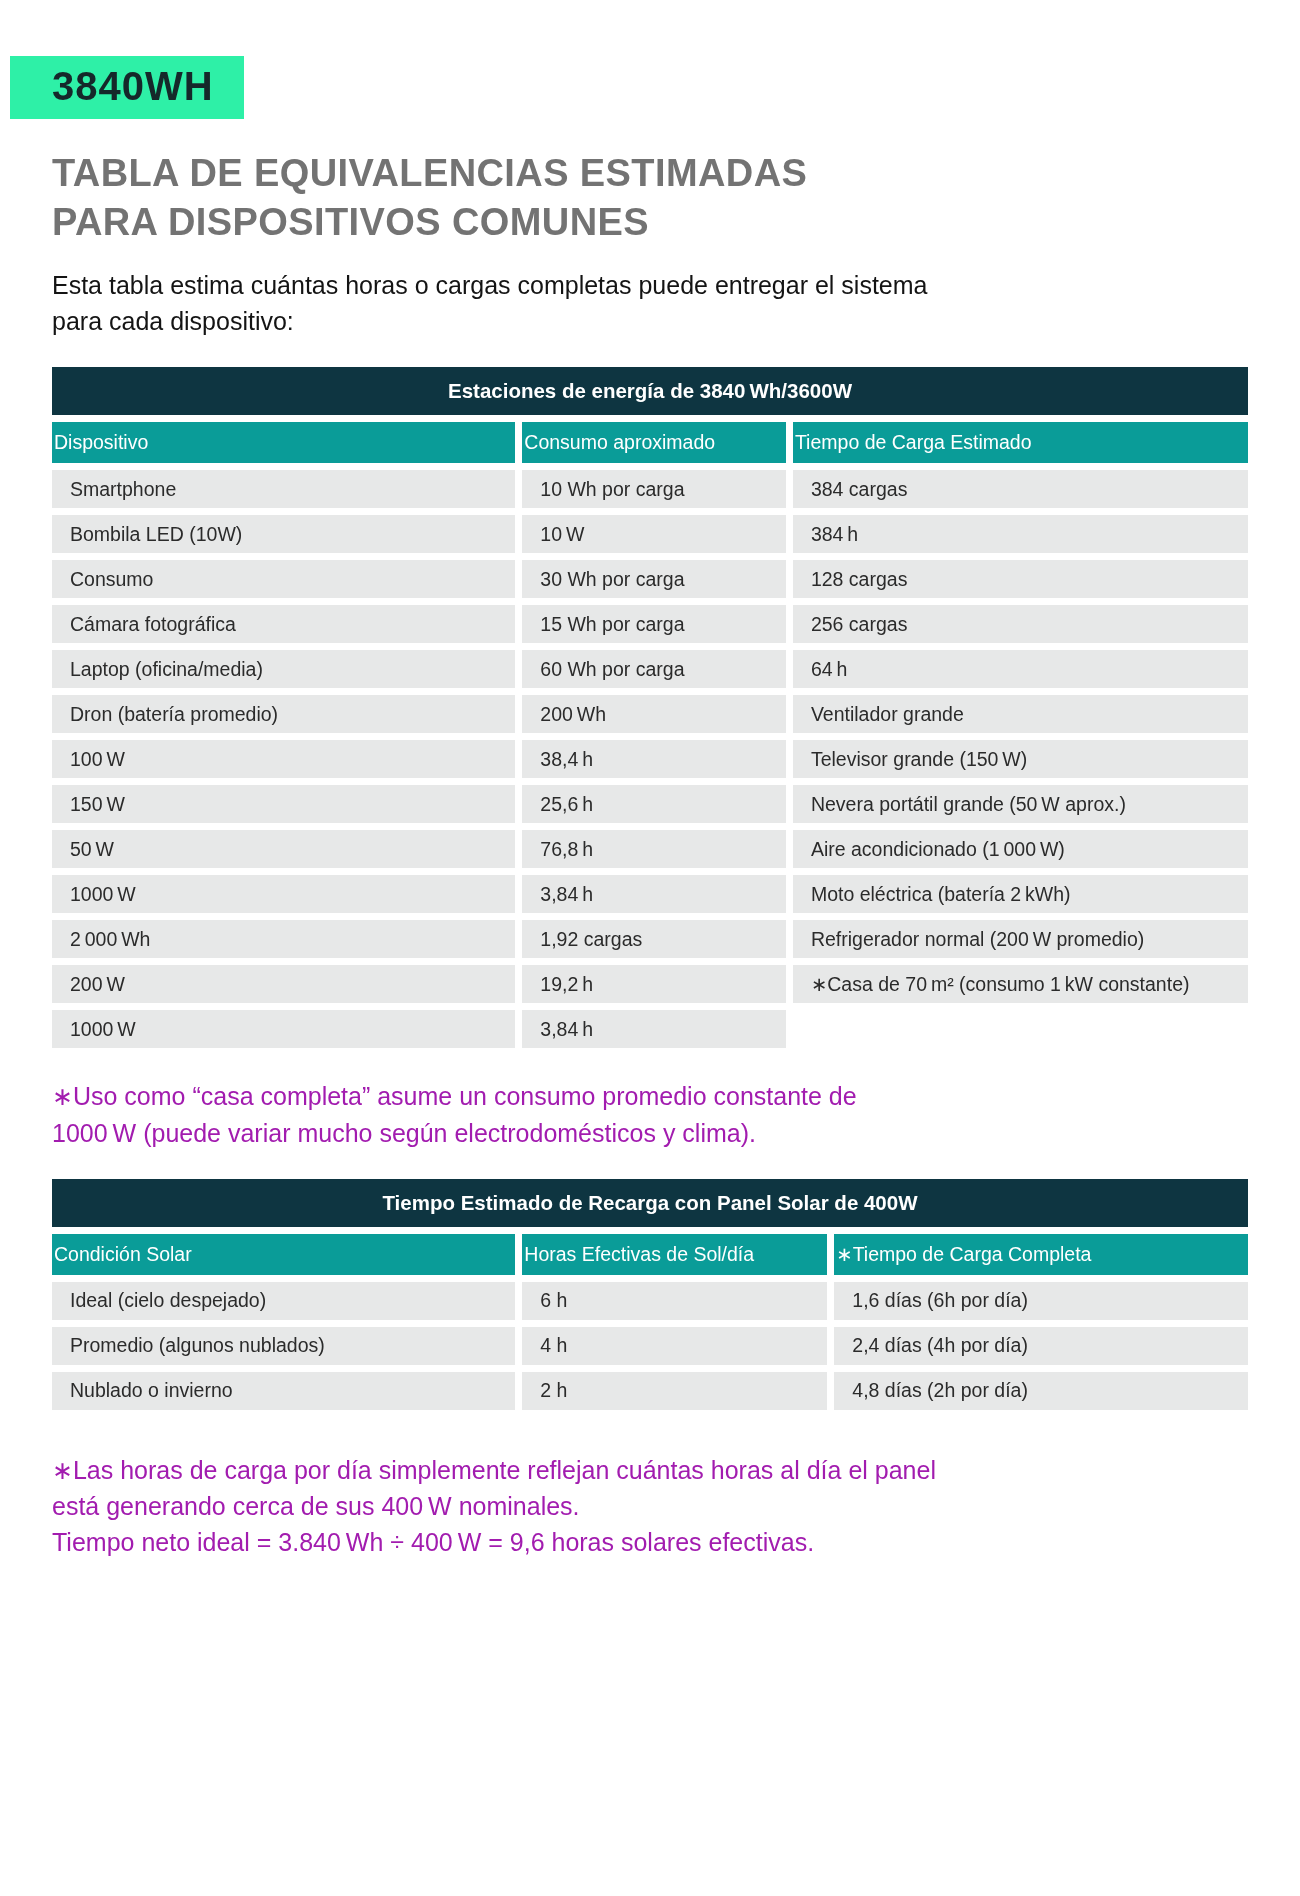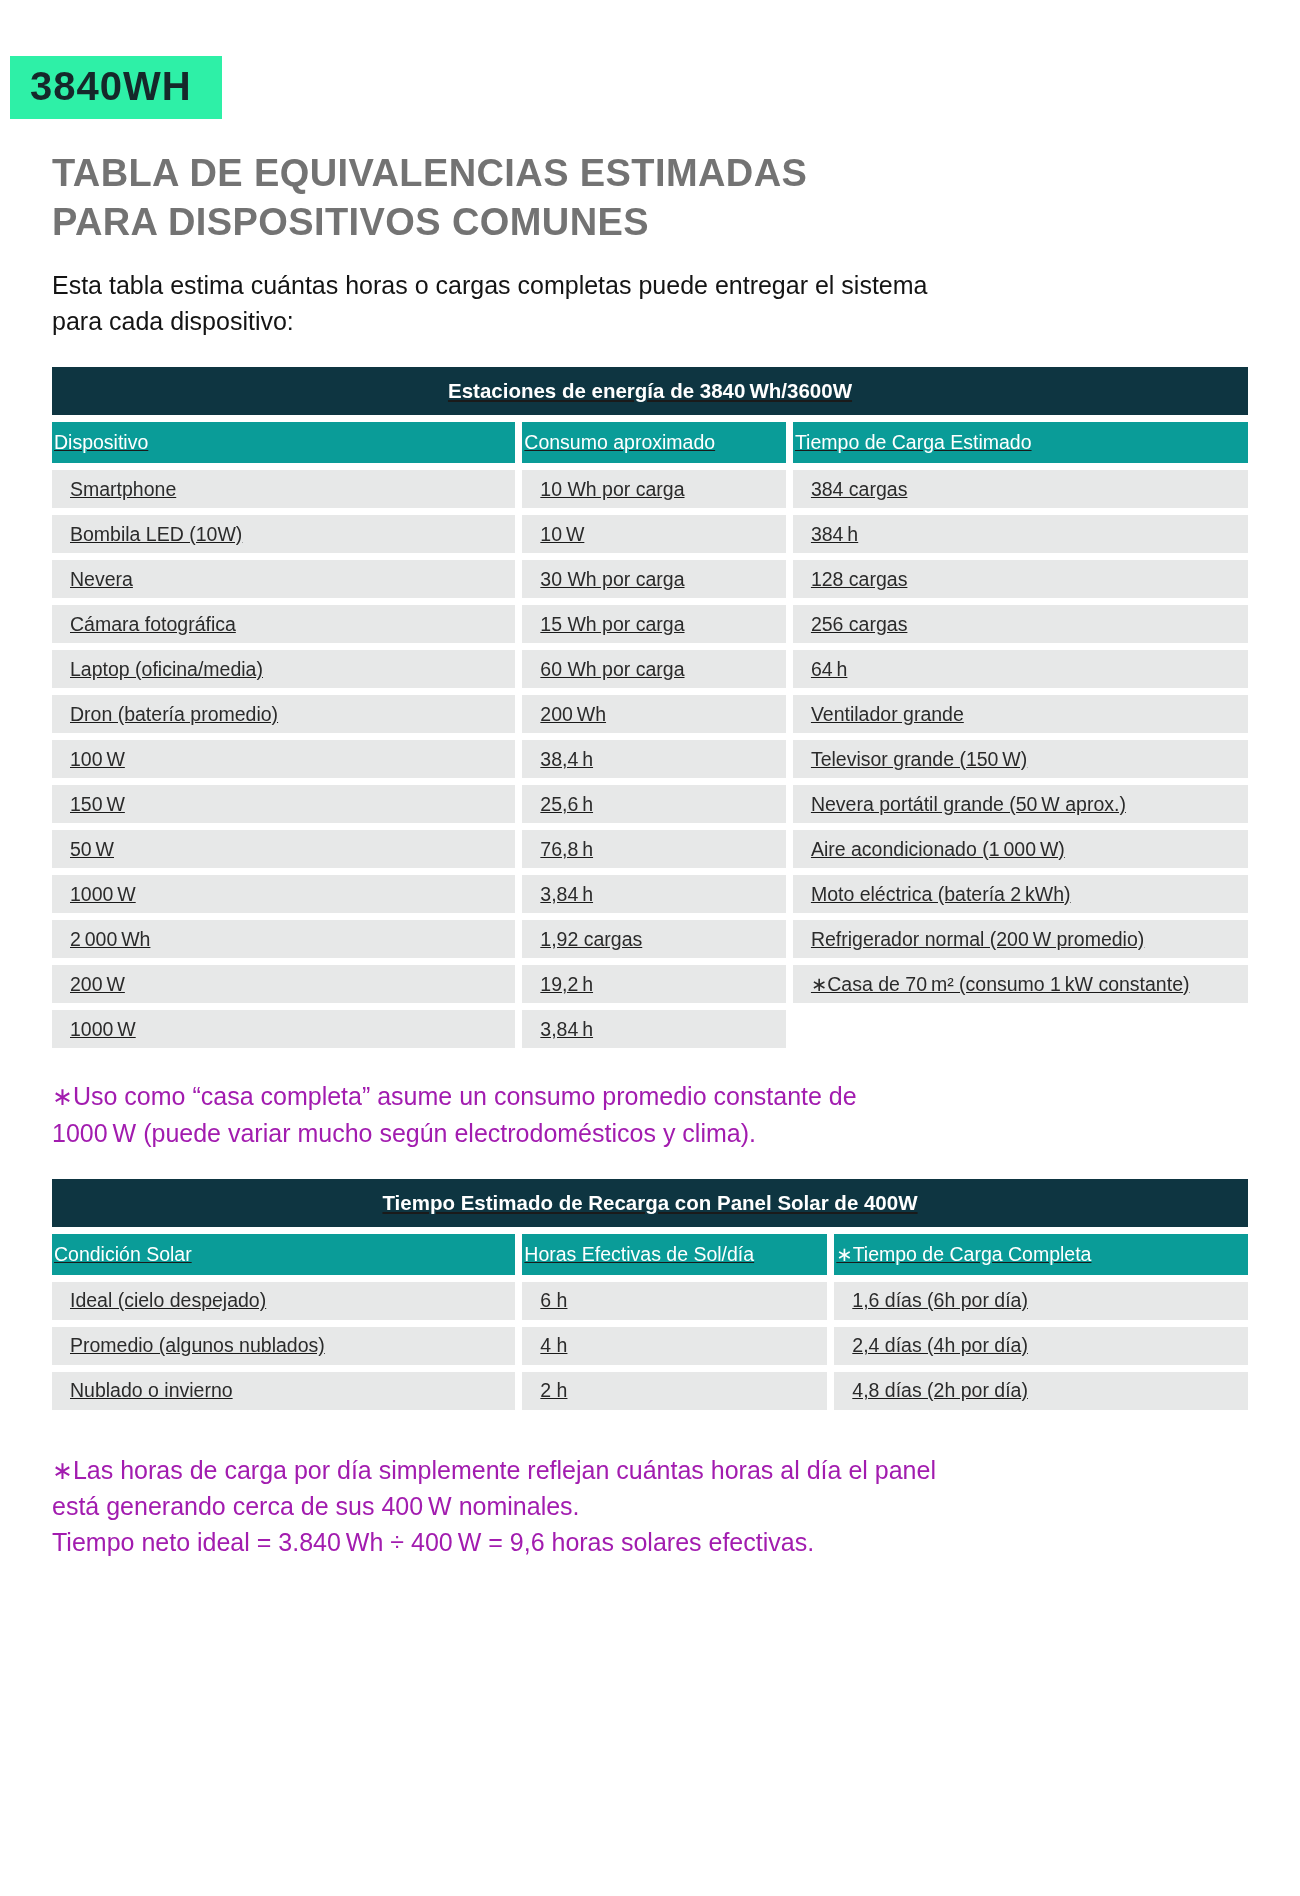--- a/index.html
+++ b/index.html
@@ -4,32 +4,32 @@
 <style>
   html,body{margin:0;padding:0;background:#fff;}
   body{
     width:1300px;height:1896px;position:relative;overflow:hidden;
     font-family:"Liberation Sans", sans-serif;color:#1a1a1a;
   }
   .badge{
     display:inline-block;margin:56px 0 0 10px;
     background:var(--mint,#2ef0a7);color:var(--badgetext,#15282a);
     font-weight:bold;font-size:40px;letter-spacing:1px;
-    padding:8px 30px 10px 20px;
+    padding:8px 30px 10px 42px;
   }
   .page-title{
     margin:30px 52px 0 52px;max-width:870px;
     font-size:38px;line-height:1.28;font-weight:bold;
     letter-spacing:.4px;color:#737373;
   }
   .intro{
     margin:22px 52px 0 52px;max-width:930px;
     font-size:25px;line-height:1.42;color:#141414;
   }
-  .tbl-wrap{margin:28px 52px 0 52px;text-decoration:underline;}
+  .tbl-wrap{margin:28px 52px 0 52px;}
   .tbl-title{
     background:var(--dark,#0e3541);color:#fff;text-align:center;
     font-weight:bold;font-size:20.5px;padding:12px 0 12px 0;
   }
   .grid{display:grid;gap:7px;margin-top:7px;}
   .th{
     background:var(--teal,#0a9c98);color:#fff;font-size:19.5px;
     height:41px;display:flex;align-items:center;padding-left:2px;
   }
   .td{
@@ -58,21 +58,21 @@
   <div class="grid" style="grid-template-columns: 39.2fr 22.3fr 38.5fr;">
       <div class="th">Dispositivo</div>
       <div class="th">Consumo aproximado</div>
       <div class="th">Tiempo de Carga Estimado</div>
       <div class="td">Smartphone</div>
       <div class="td">10 Wh por carga</div>
       <div class="td">384 cargas</div>
       <div class="td">Bombila LED (10W)</div>
       <div class="td">10 W</div>
       <div class="td">384 h</div>
-      <div class="td">Nevera</div>
+      <div class="td">Consumo</div>
       <div class="td">30 Wh por carga</div>
       <div class="td">128 cargas</div>
       <div class="td">Cámara fotográfica</div>
       <div class="td">15 Wh por carga</div>
       <div class="td">256 cargas</div>
       <div class="td">Laptop (oficina/media)</div>
       <div class="td">60 Wh por carga</div>
       <div class="td">64 h</div>
       <div class="td">Dron (batería promedio)</div>
       <div class="td">200 Wh</div>

